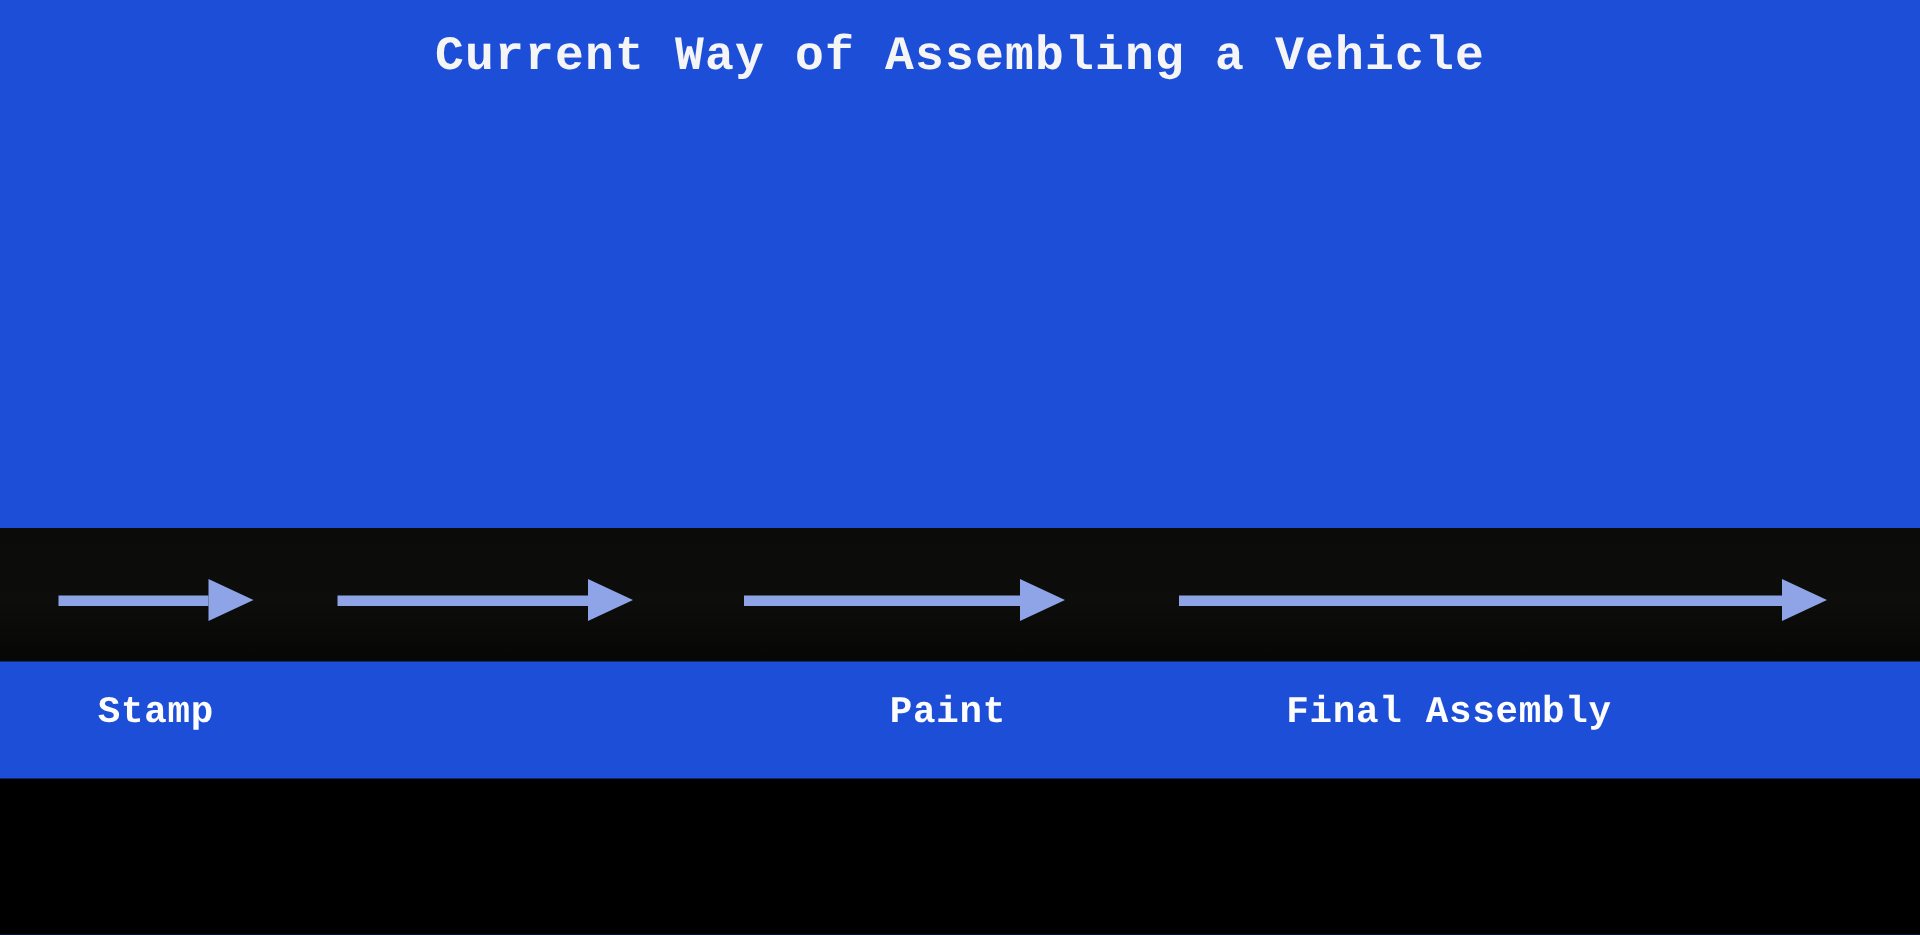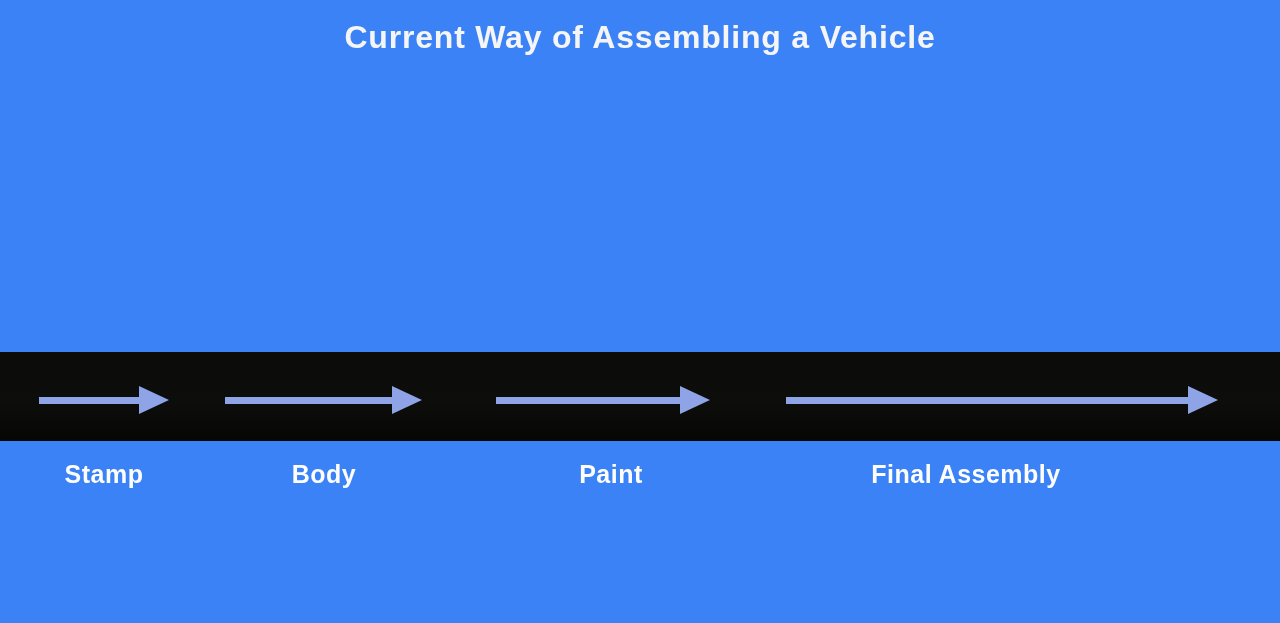--- a/index.html
+++ b/index.html
@@ -7,22 +7,23 @@
     padding: 0;
     width: 1280px;
     height: 623px;
     background: #000000;
     overflow: hidden;
     font-family: "Liberation Sans", sans-serif;
   }
   #stage-canvas {
     position: relative;
     width: 1280px;
-    height: 623px;
-    background: #3b82f6;
+    height: 519px;
+    background: #1d4ed8;
+    font-family: Liberation Mono, monospace;
   }
   .slide-title {
     position: absolute;
     top: 19px;
     left: 0;
     width: 100%;
     text-align: center;
     color: #f5f5f5;
     font-size: 32px;
     font-weight: 700;
@@ -81,27 +82,26 @@
   <div class="flow-arrow" style="left: 39px; width: 130px;">
     <div class="arrow-shaft" style="background: rgb(142, 164, 230);"></div>
     <div class="arrow-head" style="border-left-color: rgb(142, 164, 230);"></div>
   </div>
   <div class="stage-label" style="left: 104px;">Stamp</div>
 
   <div class="flow-arrow" style="left: 225px; width: 197px;">
     <div class="arrow-shaft" style="background: rgb(142, 164, 230);"></div>
     <div class="arrow-head" style="border-left-color: rgb(142, 164, 230);"></div>
   </div>
-  <div class="stage-label" style="left: 324px;">Body</div>
 
   <div class="flow-arrow" style="left: 496px; width: 214px;">
     <div class="arrow-shaft" style="background: rgb(142, 164, 230);"></div>
     <div class="arrow-head" style="border-left-color: rgb(142, 164, 230);"></div>
   </div>
-  <div class="stage-label" style="left: 611px;">Paint</div>
+  <div class="stage-label" style="left: 632px;">Paint</div>
 
   <div class="flow-arrow" style="left: 786px; width: 432px;">
     <div class="arrow-shaft" style="background: rgb(142, 164, 230);"></div>
     <div class="arrow-head" style="border-left-color: rgb(142, 164, 230);"></div>
   </div>
   <div class="stage-label" style="left: 966px;">Final Assembly</div>
 
 </div>
 
 </body></html>

